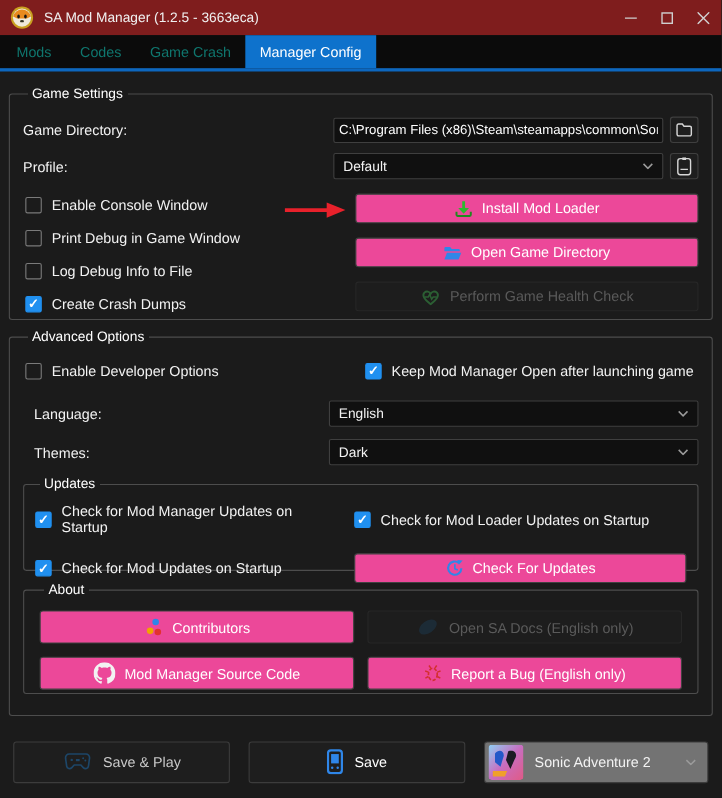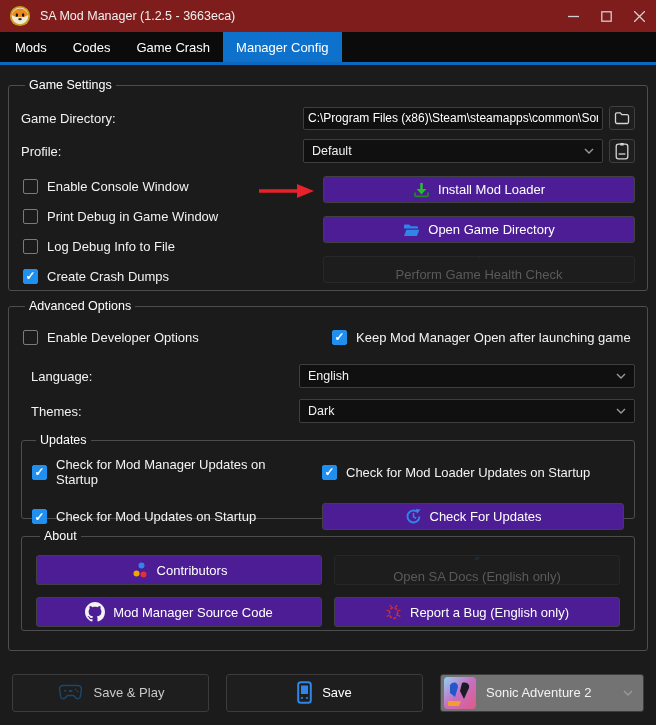--- a/index.html
+++ b/index.html
@@ -9,21 +9,21 @@
     background:#1b1b1b; color:#f2f2f2; font-size:13px;
     display:flex; flex-direction:column;
   }
   
   .titlebar { height:32px; background:#7f1d1d; display:flex; align-items:center; flex:0 0 auto; }
   .titlebar .app-icon { width:22px; height:22px; margin:0 9px 0 9px; display:flex; }
   .titlebar .title { font-size:12.5px; color:#f0f0f0; flex:1; }
   .win-btn { width:33px; height:32px; display:flex; align-items:center; justify-content:center; background:transparent; border:none; cursor:default; }
   
   .tabbar { height:30px; background:#0b0b0b; display:flex; align-items:stretch; padding-left:2px; flex:0 0 auto; }
-  .tab { padding:0 13px; display:flex; align-items:center; font-size:13px; color:#ffffff; }
+  .tab { padding:0 13px; display:flex; align-items:center; font-size:13px; color:#0f766e; }
   .tab.active { background:#0e72cc; color:#fff; }
   .accent-line { height:3px; background:#0d67be; flex:0 0 auto; }
   
   .content { flex:1 1 auto; padding:13px 8px 0 8px; }
   fieldset { border:1px solid #4d4d4d; border-radius:3px; padding:6px 12px 8px 12px; }
   legend { font-size:12.5px; color:#fff; padding:0 4px; margin-left:4px; }
   .group-gs { height:213px; margin-bottom:8px; }
   .group-adv { height:352px; }
   
   .form-row { display:flex; align-items:center; margin-top:7px; height:26px; }
@@ -41,24 +41,24 @@
   .cb .box { width:15px; height:15px; border:1px solid #7a7a7a; border-radius:2px; flex:0 0 auto;
              display:flex; align-items:center; justify-content:center; }
   .cb .box.checked { background:#2090f0; border-color:#2090f0; }
   .cb .box.checked::after { content:"✓"; color:#fff; font-size:12px; font-weight:bold; line-height:1; }
   .cb .cb-label { font-size:13px; }
   
   .gs-cols { display:flex; margin-top:12px; }
   .gs-checks { flex:1; padding-left:2px; }
   .gs-checks .cb { height:20px; margin-bottom:10px; }
   .btn-col { width:312px; position:relative; }
-  .btn { width:100%; height:27px; background:#4c1d95; border:1px solid #414141; border-radius:3px;
+  .btn { width:100%; height:27px; background:#ec4899; border:1px solid #414141; border-radius:3px;
          color:#fff; font:13px "Liberation Sans",sans-serif; display:flex; align-items:center;
          justify-content:center; gap:8px; margin-bottom:13px; }
-  .btn.disabled { background:#1d1d1d; border-color:#272727; color:#5a5a5a;flex-direction:column; }
+  .btn.disabled { background:#1d1d1d; border-color:#272727; color:#5a5a5a; }
   .btn.disabled svg { opacity:.5; }
   .arrow-anno { position:absolute; left:-66px; top:7px; }
   
   .adv-check-row { display:flex; align-items:center; margin:8px 0 16px 2px; height:20px; }
   .adv-check-row .first { width:309px; }
   .adv-row { display:flex; align-items:center; height:26px; margin-bottom:9px; }
   .adv-row .lbl { margin-left:10px; font-size:13px; }
   .adv-row .select { margin-left:auto; }
   .group-upd { margin:2px 0 10px 0; padding:4px 10px 10px 10px; height:86px; }
   .upd-grid { display:grid; grid-template-columns:1fr 302px; column-gap:10px; row-gap:11px; margin-top:6px; align-items:center;gap:16px; }

